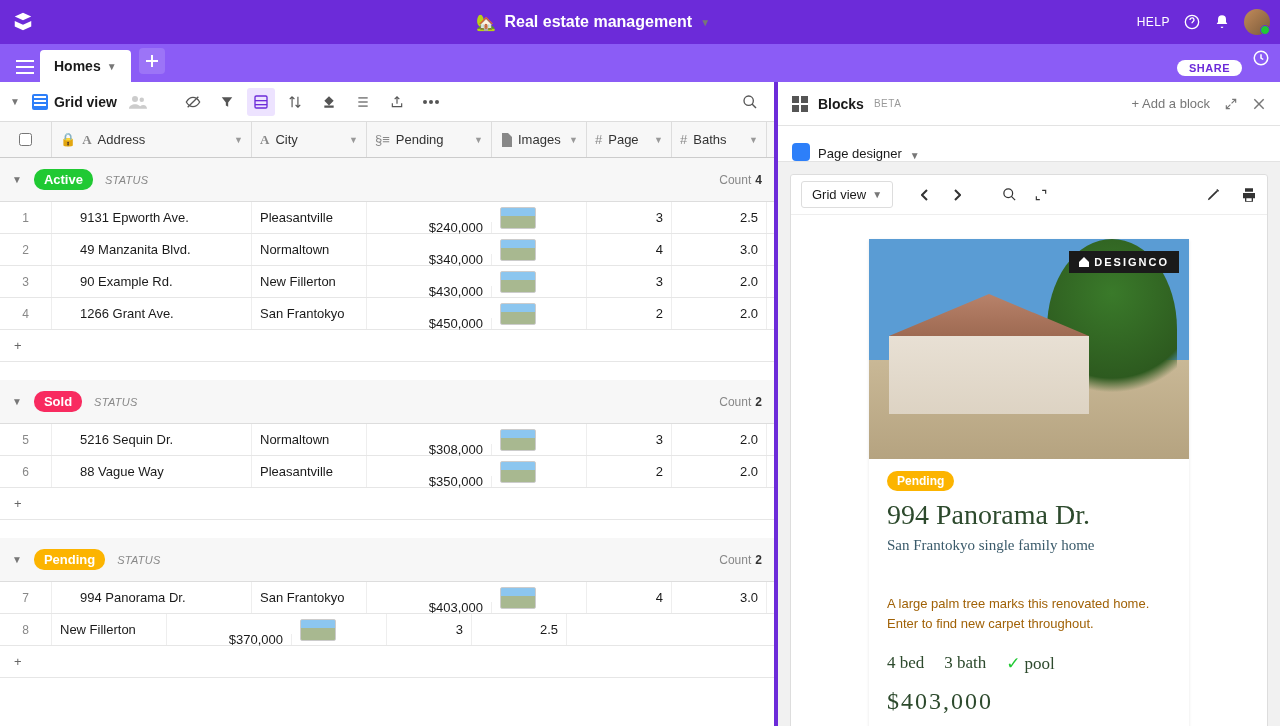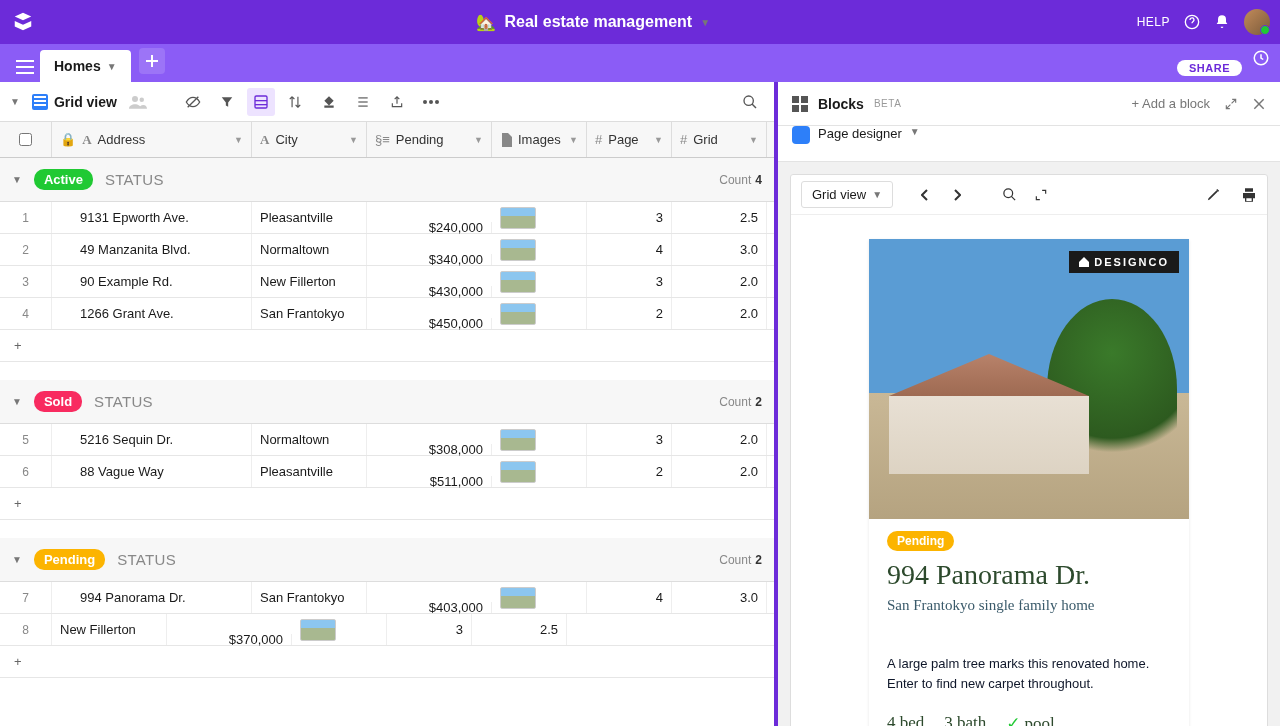--- a/index.html
+++ b/index.html
@@ -48,21 +48,21 @@
 .col-baths { width:95px; }
 
 
 .gridbody { flex:1; overflow:auto; position:relative; }
 .group-header { height:44px; background:#f7f7f7; border-bottom:1px solid #ddd; display:flex; align-items:center; padding:0 12px; gap:12px; margin-top:0; }
 .group-gap { height:18px; background:#fff; }
 .pill { padding:3px 10px; border-radius:10px; color:#fff; font-size:13px; font-weight:600; }
 .pill.active { background:#20c933; }
 .pill.sold { background:#f82b60; }
 .pill.pending { background:#fcb400; }
-.status-lbl { color:#888; text-transform:uppercase; font-size:15px; letter-spacing:0.3px; }
+.status-lbl { color:#888; text-transform:uppercase; font-size:11px; letter-spacing:0.3px;font-style:italic; }
 .count-lbl { margin-left:auto; color:#888; font-size:12px; }
 .count-lbl b { color:#333; font-weight:600; margin-left:4px; }
 
 .row { height:32px; border-bottom:1px solid #e6e6e6; display:flex; }
 .cell { border-right:1px solid #eee; display:flex; align-items:center; padding:0 8px; font-size:13px; }
 .col-check .cell-num { color:#888; font-size:12px; width:100%; text-align:center; }
 .col-listing.cell { justify-content:flex-end;margin-top:20px; }
 .col-beds.cell, .col-baths.cell { justify-content:flex-end; }
 .thumb { width:36px; height:22px; background:linear-gradient(180deg,#8cc6ef 40%,#a8b890 40%); border-radius:2px; border:1px solid #ccc; }
 .add-row { height:32px; border-bottom:1px solid #e6e6e6; display:flex; align-items:center; padding:0 14px; color:#666; cursor:pointer; }
@@ -72,40 +72,40 @@
 .hscroll { width:200px; height:10px; background:#e0e0e0; border-radius:5px; margin-left:-8px; margin-top:-22px; position:relative; }
 .hscroll-thumb { position:absolute; left:0; top:0; width:110px; height:10px; background:#bcbcbc; border-radius:5px; }
 
 
 .blocks-header { height:44px; background:#fff; border-bottom:1px solid #e3e3e3; display:flex; align-items:center; padding:0 14px; gap:10px; }
 .blocks-title { font-weight:700; font-size:14px; }
 .beta-tag { font-size:10px; color:#999; letter-spacing:0.5px; }
 .blocks-right { margin-left:auto; display:flex; align-items:center; gap:14px; color:#777; }
 .add-block { font-size:13px; cursor:pointer; }
 
-.designer-header { height:36px; background:#fff; border-bottom:1px solid #e3e3e3; display:flex; align-items:flex-start; padding:0 14px; gap:8px; font-size:13px; }
+.designer-header { height:36px; background:#fff; border-bottom:1px solid #e3e3e3; display:flex; align-items:flex-end; padding:0 14px; gap:8px; font-size:13px; }
 .designer-icon { width:18px; height:18px; background:#2d7ff9; border-radius:4px; }
 
 .designer-body { flex:1; padding:12px; overflow:auto; }
 .designer-canvas { background:#fff; border:1px solid #ddd; border-radius:3px; padding:0; }
 .canvas-toolbar { height:40px; display:flex; align-items:center; padding:0 10px; gap:4px; border-bottom:1px solid #eee; }
 .mini-view { border:1px solid #ddd; border-radius:3px; padding:5px 10px; font-size:13px; display:flex; align-items:center; gap:6px; }
 .canvas-tools-right { margin-left:auto; display:flex; gap:20px; color:#444; }
 
 .card-area { padding:24px 50px; display:flex; justify-content:center; }
 .card { width:320px; background:#fff; box-shadow:0 1px 3px rgba(0,0,0,0.1); }
-.card-photo { width:100%; height:280px; background:linear-gradient(180deg,#5a9cd4 0%,#5a9cd4 55%,#c9b896 55%,#b5a380 100%); position:relative; }
+.card-photo { width:100%; height:220px; background:linear-gradient(180deg,#5a9cd4 0%,#5a9cd4 55%,#c9b896 55%,#b5a380 100%); position:relative; }
 .card-photo::before { content:''; position:absolute; right:12px; bottom:40px; width:130px; height:180px; background:radial-gradient(circle at 50% 30%, #3a7a2a 0%, #2d5a1f 60%, transparent 70%); border-radius:50% 50% 0 0; }
 .card-photo::after { content:''; position:absolute; left:20px; bottom:45px; width:200px; height:120px; background:linear-gradient(180deg,#b8826a 0%,#9e6a52 35%, #e8e0d4 35%, #ddd3c3 100%); clip-path:polygon(0 35%, 50% 0, 100% 35%, 100% 100%, 0 100%); }
 .designco-badge { position:absolute; top:12px; right:10px; background:#1a1a1a; color:#fff; padding:5px 10px; font-size:11px; letter-spacing:2px; font-weight:600; display:flex; align-items:center; gap:5px; }
 .card-body { padding:14px 18px 20px; }
 .pending-pill { display:inline-block; background:#fcb400; color:#fff; padding:3px 10px; border-radius:10px; font-size:12px; font-weight:600; margin-top:-26px; position:relative; margin-bottom:8px; }
 .card-title { font-family:Georgia,serif; font-size:28px; color:#2d4a2d; margin-bottom:6px; }
 .card-sub { font-family:Georgia,serif; font-size:15px; color:#3a5a6a; margin-bottom:2px; }
-.card-desc { font-size:13px; color:#0f172a; line-height:1.5; margin-bottom:20px;margin-top:40px; }
+.card-desc { font-size:13px; color:#a16207; line-height:1.5; margin-bottom:20px;margin-top:40px; }
 .card-stats { display:flex; gap:20px; font-family:Georgia,serif; font-size:17px; color:#2d4a2d; margin-bottom:14px; }
 .pool-check { color:#20c933; margin-right:4px; }
 .card-price { font-family:Georgia,serif; font-size:24px; color:#2d4a2d; letter-spacing:2px; }
 
 .chev { font-size:10px; color:#777; }
 svg { display:block; }
 </style>
 </head>
 <body>
 
@@ -273,21 +273,21 @@
           <span>Images</span>
           <span class="dd">▼</span>
         </div>
         <div class="th col-beds">
           <span style="color:#888">#</span>
           <span>Page</span>
           <span class="dd">▼</span>
         </div>
         <div class="th col-baths">
           <span style="color:#888">#</span>
-          <span>Grid</span>
+          <span>Baths</span>
           <span class="dd">▼</span>
         </div>
       </div>
 
       <div class="gridbody" id="gridbody">
           <div class="group-header">
             <span class="chev">▼</span>
     <span class="pill active">Active</span>
     <span class="status-lbl">STATUS</span>
     <span class="count-lbl">Count<b>4</b></span>
@@ -364,21 +364,21 @@
             </div>
       <div class="cell col-beds">3</div>
       <div class="cell col-baths">2.0</div>
           </div>
           <div class="row">
       <div class="cell col-check">
               <span class="cell-num">6</span>
             </div>
       <div class="cell col-addr" style="padding-left:28px;">88 Vague Way</div>
       <div class="cell col-city">Pleasantville</div>
-      <div class="cell col-listing">$511,000</div>
+      <div class="cell col-listing">$350,000</div>
       <div class="cell col-images">
               <div class="thumb"></div>
             </div>
       <div class="cell col-beds">2</div>
       <div class="cell col-baths">2.0</div>
           </div>
           <div class="add-row">+</div>
           <div class="group-gap"></div>
           <div class="group-header">
             <span class="chev">▼</span>

